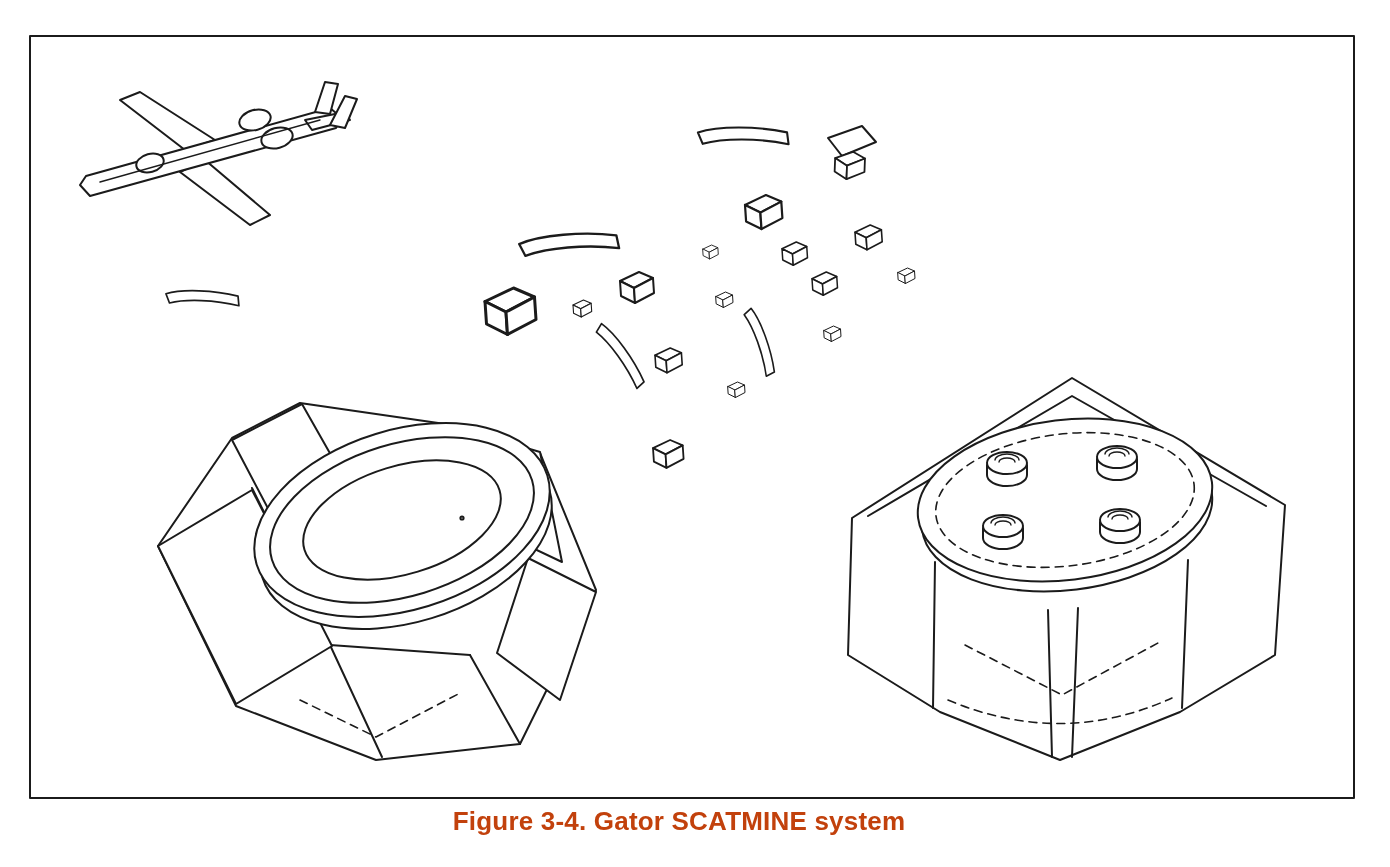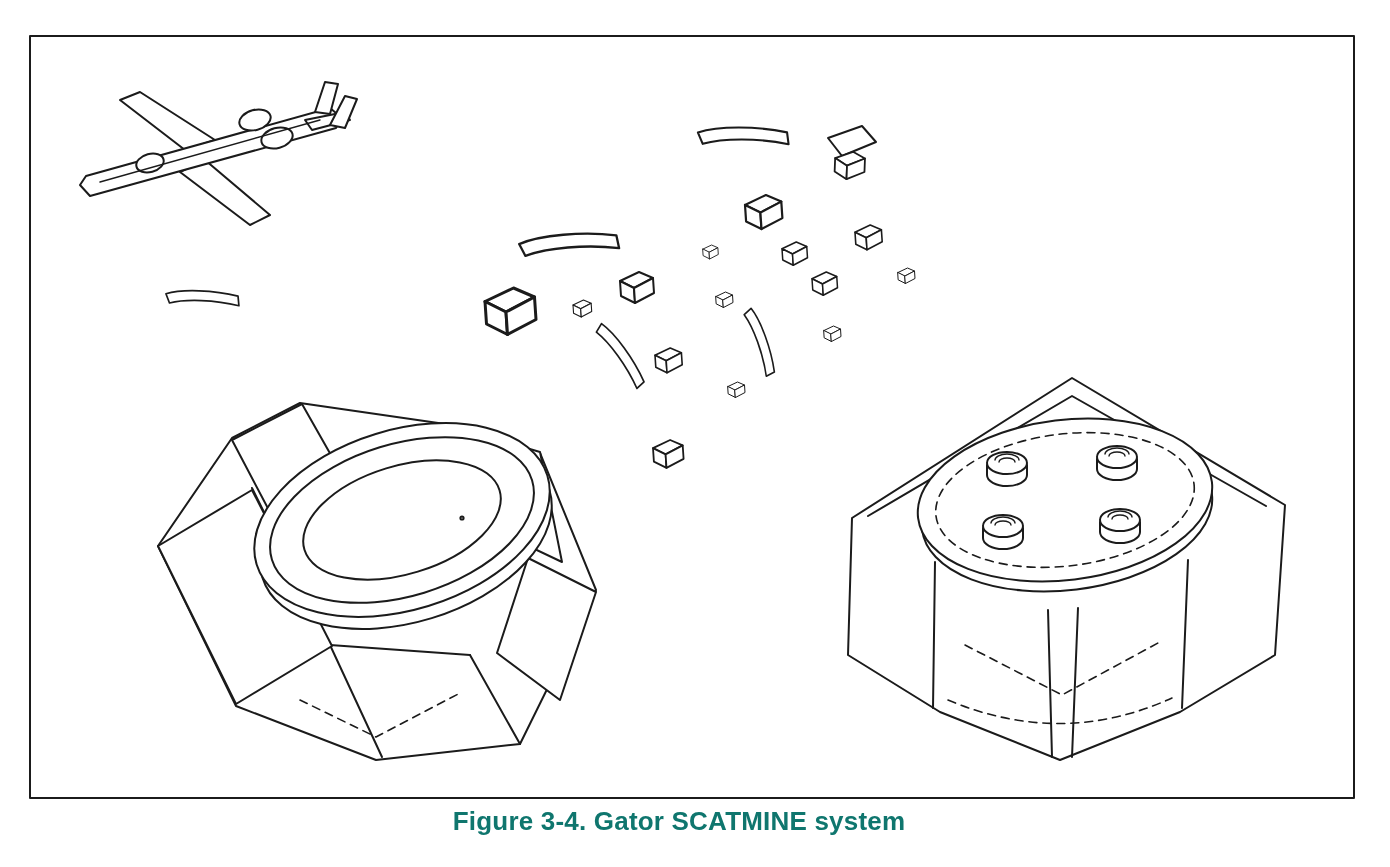--- a/index.html
+++ b/index.html
@@ -11,21 +11,21 @@
   
   #figure-svg polygon, #figure-svg path, #figure-svg ellipse, #figure-svg rect, #figure-svg circle{
     fill:#ffffff;stroke:#1b1b1b;stroke-width:2;stroke-linejoin:round;stroke-linecap:round;
   }
   #figure-svg .ln{fill:none;}
   #figure-svg .dash{fill:none;stroke-dasharray:8 6;stroke-width:1.6;}
   #figure-svg .thin{stroke-width:1.4;}
   #figure-svg .frame{fill:none;stroke:#1b1b1b;stroke-width:2;}
   #caption{
     position:absolute;left:0;top:806px;width:1358px;text-align:center;
-    font-size:26px;font-weight:bold;color:#0f766e;letter-spacing:0.2px;
+    font-size:26px;font-weight:bold;color:#c2410c;letter-spacing:0.2px;
   }
 </style>
 </head>
 <body>
 
 <div id="page">
 
   <svg id="figure-svg" viewBox="0 0 1390 867">
     <defs>
       <g id="cube">

